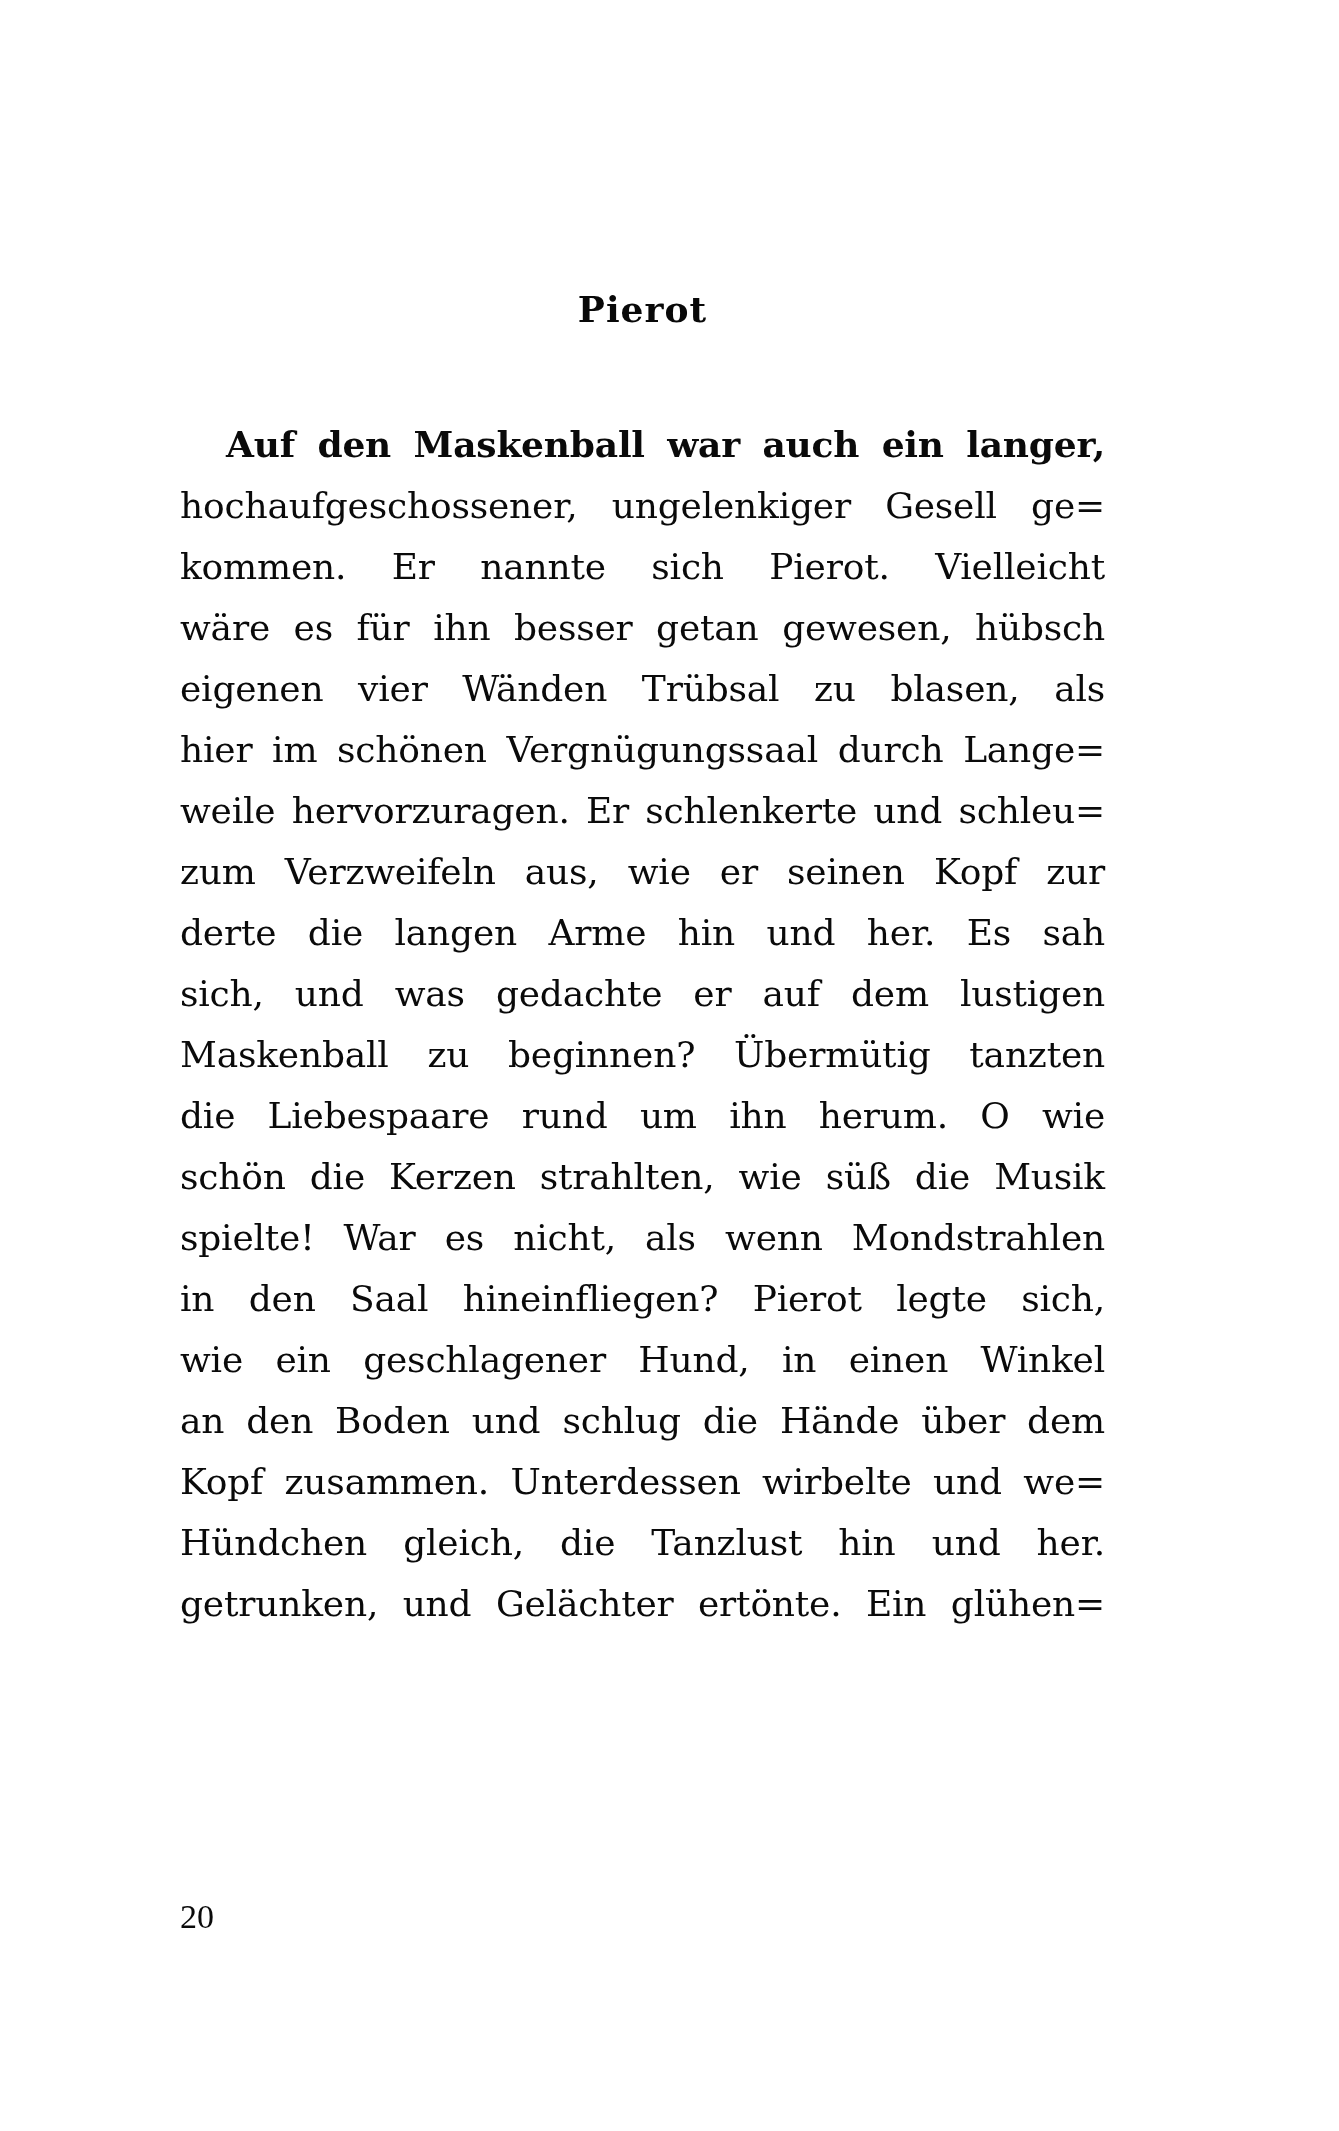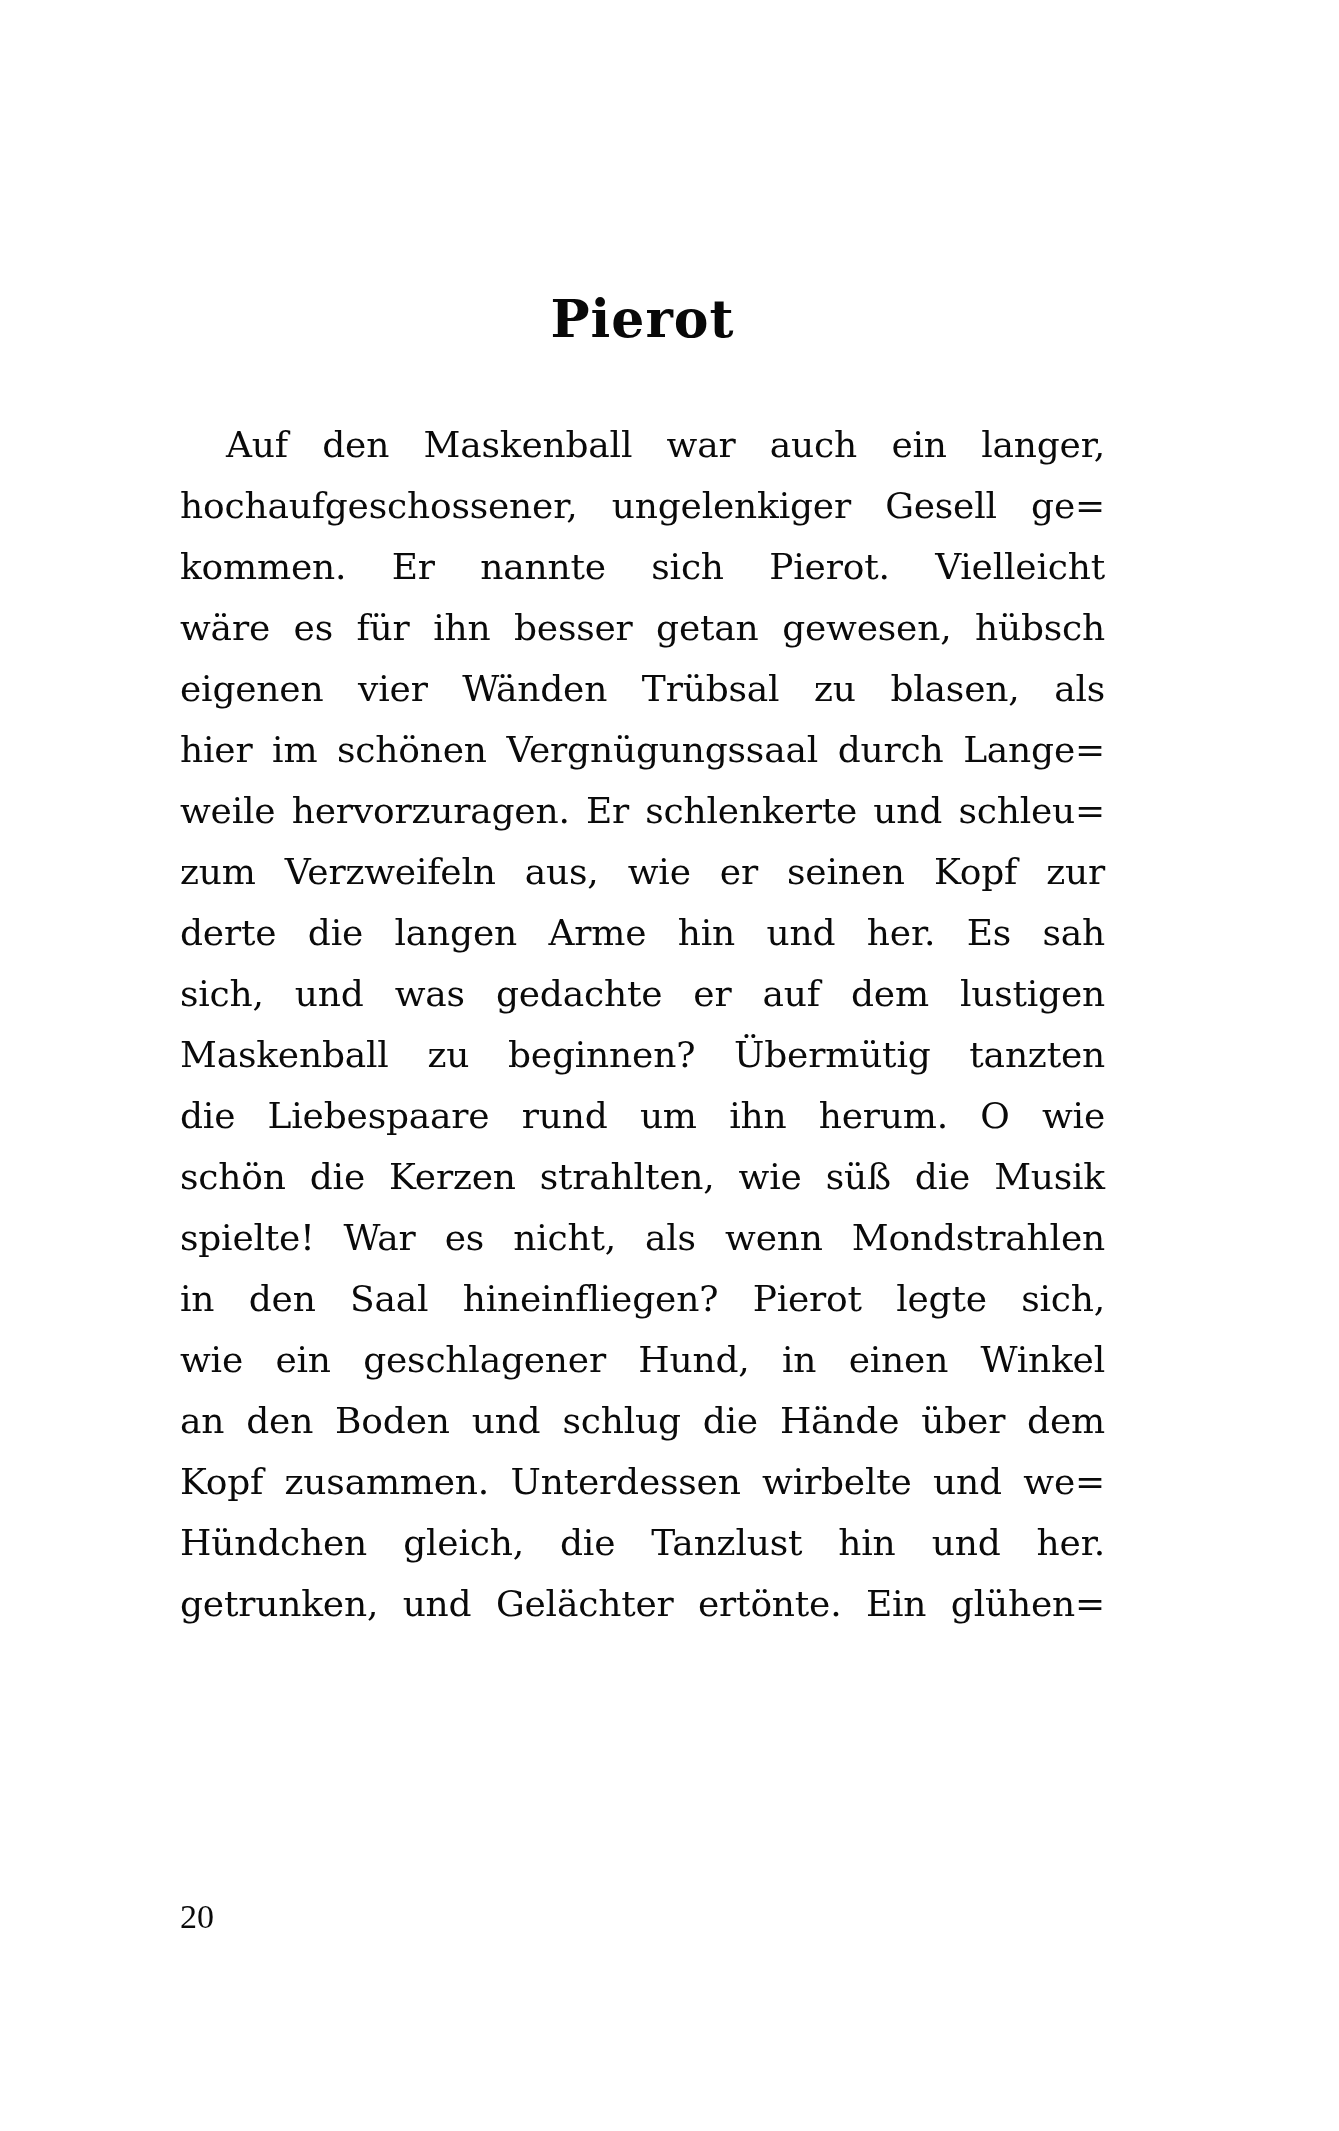--- a/index.html
+++ b/index.html
@@ -15,21 +15,21 @@
     overflow: hidden;
     font-family: "DejaVu Serif", serif;
     color: #0a0a0a;
   }
   .title {
     position: absolute;
     top: 288px;
     left: 180px;
     width: 925px;
     margin: 0;
-    font-size: 52px;
+    font-size: 36px;
     font-weight: bold;
     text-align: center;
     letter-spacing: 1px;
     color: #080808;
   }
   .text-block {
     position: absolute;
     top: 414px;
     left: 180px;
     width: 925px;
@@ -38,20 +38,21 @@
     height: 61px;
     line-height: 61px;
     font-size: 36px;
     text-align: justify;
     text-align-last: justify;
     letter-spacing: -0.2px;
     color: #0a0a0a;
   }
   .line.indent {
     padding-left: 46px;
+    font-weight: bold;
   }
   .page-number {
     position: absolute;
     top: 1898px;
     left: 180px;
     width: 897px; 
     font-size: 34px;
     text-align: left;
     color: #0a0a0a;
     font-family: Liberation Serif, serif;

